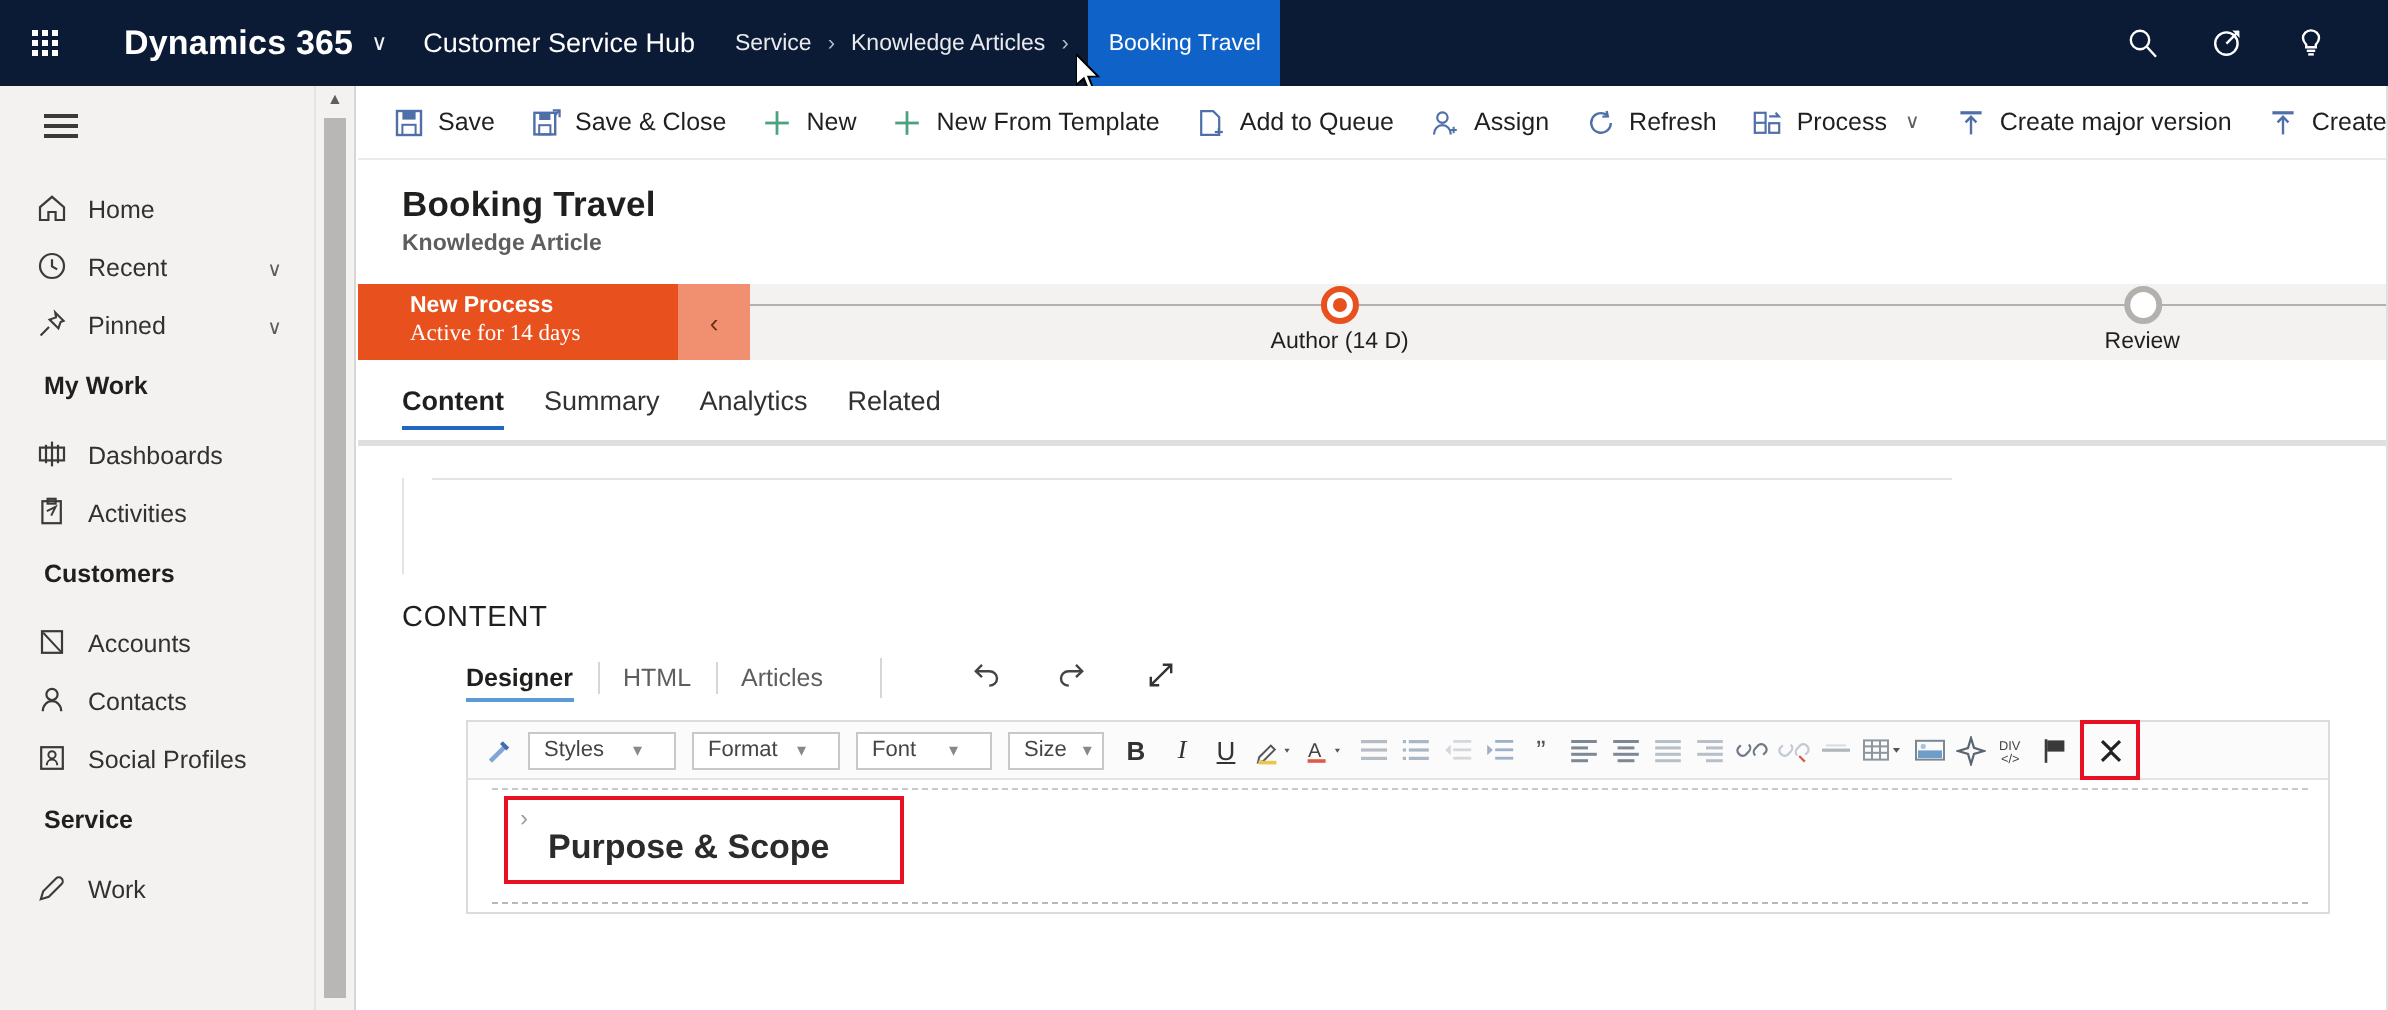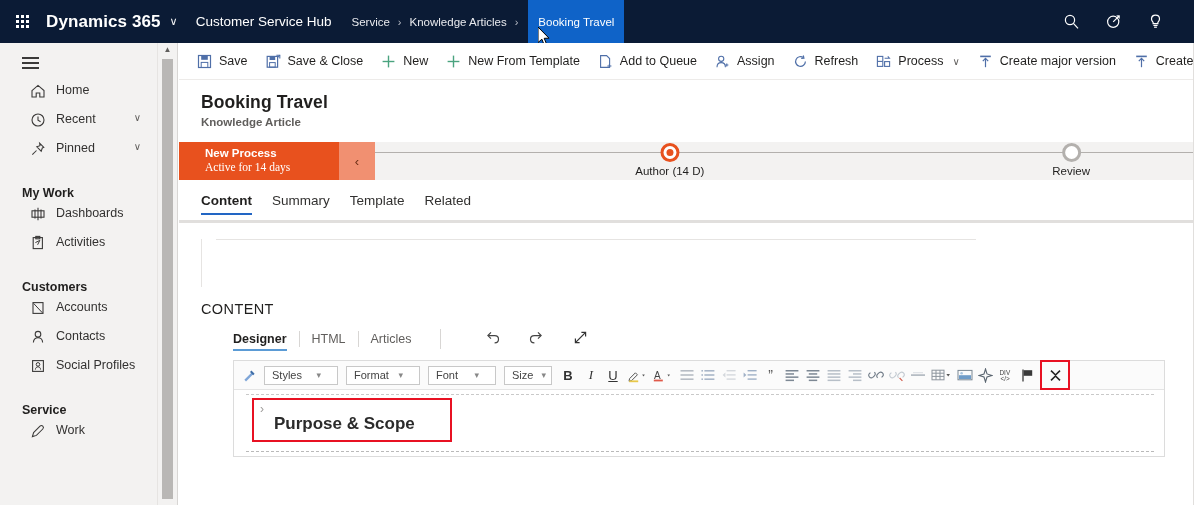--- a/index.html
+++ b/index.html
@@ -13,21 +13,21 @@
   }
 
   
   .topbar{
     position:absolute; left:0; top:0; width:1194px; height:43px;
     background:#0b1b35; display:flex; align-items:center;
   }
   .waffle{ width:44px; height:43px; display:flex; align-items:center; justify-content:center; }
   .waffle-grid{ display:grid; grid-template-columns:repeat(3,3px); grid-template-rows:repeat(3,3px); gap:2px; }
   .waffle-grid i{ display:block; width:3px; height:3px; background:#ffffff; }
-  .brand{ color:#ffffff; font-size:17px; font-weight:bold; letter-spacing:.1px; margin-left:2px; }
+  .brand{ color:#ffffff; font-size:17px; font-weight:bold; letter-spacing:.1px; margin-left:18px; }
   .brand-chev{ color:#ffffff; font-size:11px; margin-left:9px; opacity:.95; }
   .app-name{ color:#ffffff; font-size:13.5px; margin-left:18px; }
   .crumbs{ display:flex; align-items:center; margin-left:18px; height:43px; }
   .crumb{ color:#e9eaee; font-size:11.5px; padding:0 2px; }
   .crumb-sep{ color:#b9bdc7; font-size:11px; margin:0 6px; }
   .crumb-active{
     background:#0f63c8; color:#ffffff; font-size:11.5px;
     height:43px; display:flex; align-items:center; padding:0 10px; margin-left:4px;
   }
   .topbar-right{ margin-left:auto; display:flex; align-items:center; height:43px; padding-right:18px; }
@@ -38,21 +38,21 @@
 
   
   .sidebar{
     position:absolute; left:0; top:43px; width:158px; height:462px;
     background:#f3f2f1; border-right:1px solid #e6e4e2;
   }
   .hamburger{ height:40px; display:flex; align-items:center; padding-left:22px; }
   .hamburger .bars{ width:17px; }
   .hamburger .bars i{ display:block; height:1.6px; background:#3b3a39; margin:3.4px 0; }
   .nav-item{
-    height:29px; display:flex; align-items:flex-start; padding-left:30px; cursor:default;
+    height:29px; display:flex; align-items:flex-end; padding-left:18px; cursor:default;
   }
   .nav-icon{ width:26px; display:flex; align-items:center; justify-content:flex-start; }
   .nav-icon svg{ display:block; }
   .nav-label{ font-size:12.5px; color:#323130; }
   .nav-chev{ margin-left:auto; margin-right:16px; color:#605e5c; font-size:10px; }
   .nav-group{
     font-size:12.5px; font-weight:bold; color:#201f1e;
     padding:16px 0 6px 22px;
   }
 
@@ -507,21 +507,21 @@
         <div class="bpf-stage-label">
           <span>Review</span>
         </div>
       </div>
     </div>
   </div>
 
   <div class="tabs">
     <div class="tab active">Content</div>
     <div class="tab">Summary</div>
-    <div class="tab">Template</div>
+    <div class="tab">Analytics</div>
     <div class="tab">Related</div>
   </div>
   <div class="tabs-rule"></div>
 
   <div class="body-area">
 
     <div class="field-card">
       <div class="field-line"></div>
     </div>
 

